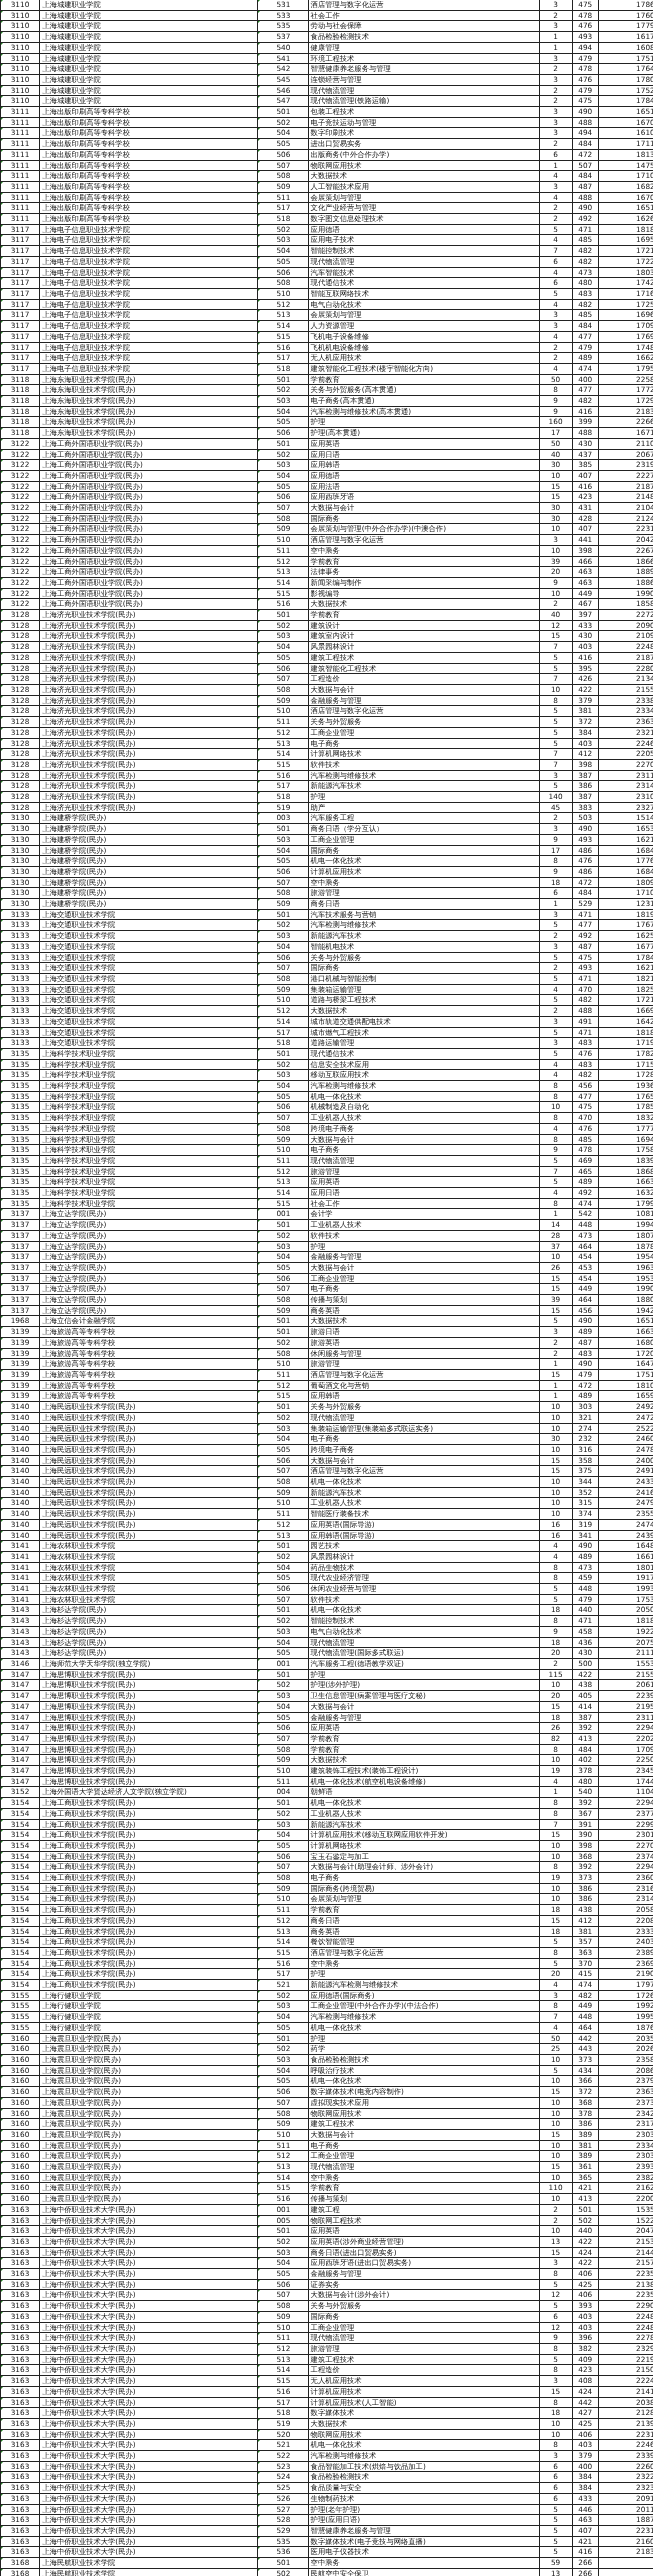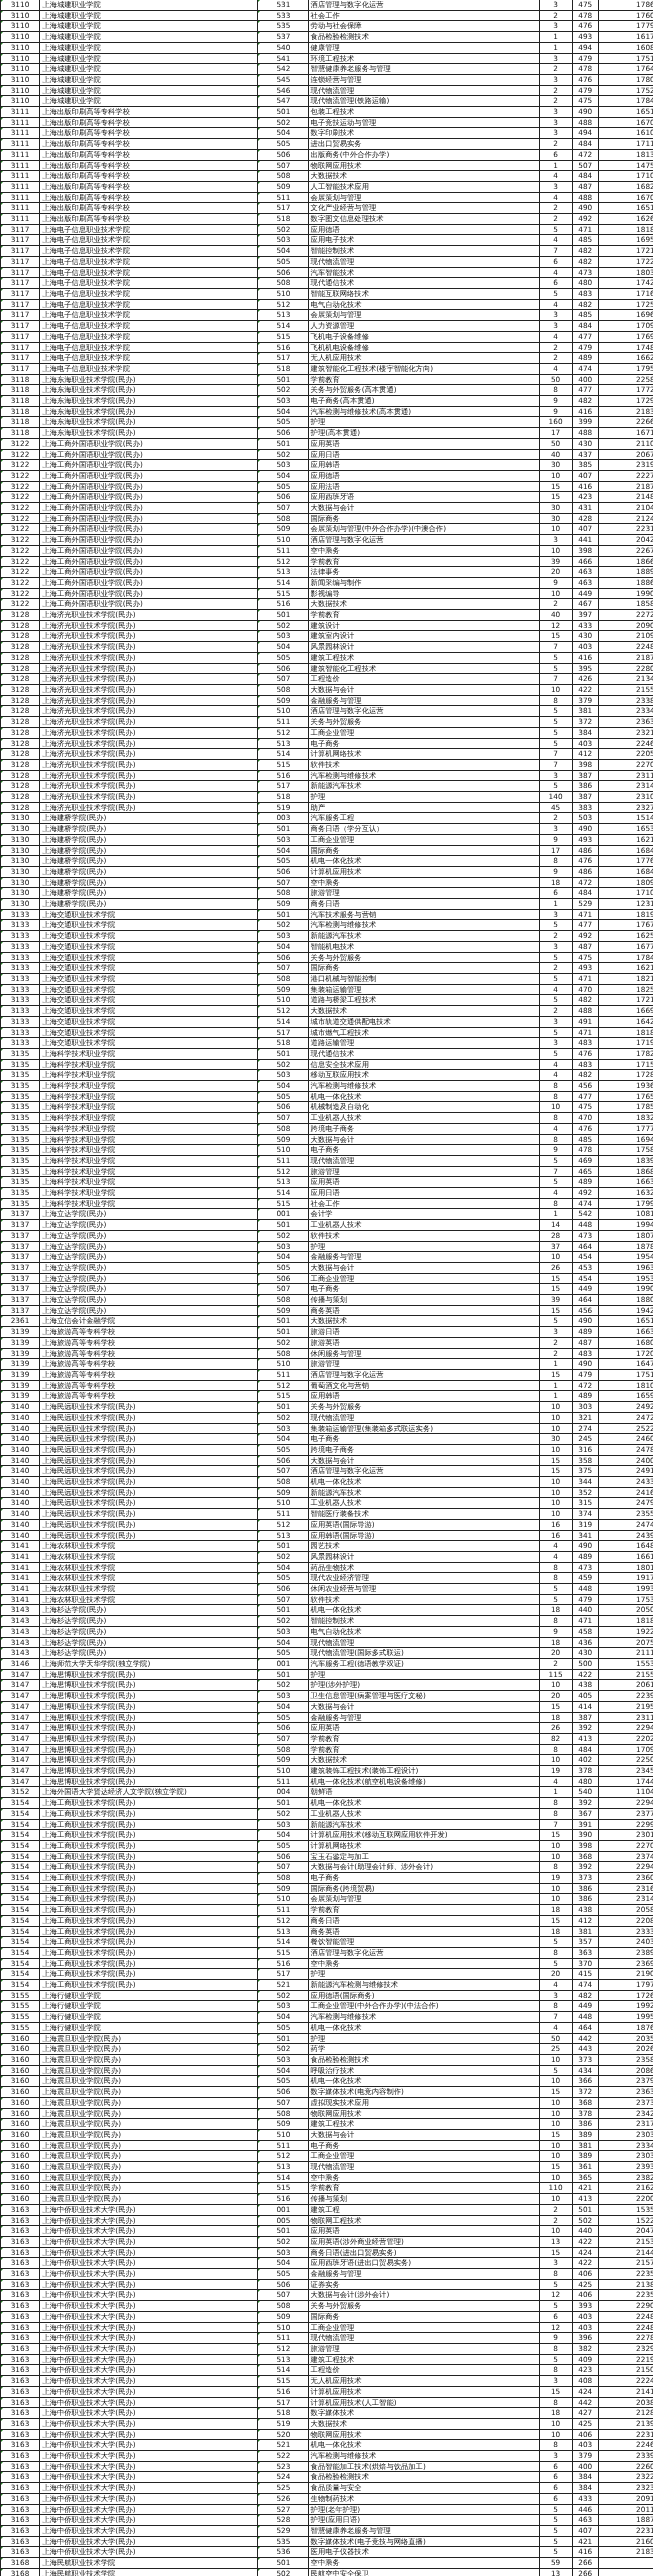--- a/index.html
+++ b/index.html
@@ -1121,21 +1121,21 @@
       <tr>
         <td class="c0">3137</td>
         <td class="c1">上海立达学院(民办)</td>
         <td class="c2">509</td>
         <td class="c3">商务英语</td>
         <td class="c4">15</td>
         <td class="c5">456</td>
         <td class="c6">194241</td>
       </tr>
       <tr>
-        <td class="c0">2361</td>
+        <td class="c0">1968</td>
         <td class="c1">上海立信会计金融学院</td>
         <td class="c2">501</td>
         <td class="c3">大数据技术</td>
         <td class="c4">5</td>
         <td class="c5">490</td>
         <td class="c6">165119</td>
       </tr>
       <tr>
         <td class="c0">3139</td>
         <td class="c1">上海旅游高等专科学校</td>
@@ -1225,21 +1225,21 @@
         <td class="c4">10</td>
         <td class="c5">274</td>
         <td class="c6">252242</td>
       </tr>
       <tr>
         <td class="c0">3140</td>
         <td class="c1">上海民远职业技术学院(民办)</td>
         <td class="c2">504</td>
         <td class="c3">电子商务</td>
         <td class="c4">30</td>
-        <td class="c5">245</td>
+        <td class="c5">232</td>
         <td class="c6">246034</td>
       </tr>
       <tr>
         <td class="c0">3140</td>
         <td class="c1">上海民远职业技术学院(民办)</td>
         <td class="c2">505</td>
         <td class="c3">跨境电子商务</td>
         <td class="c4">10</td>
         <td class="c5">316</td>
         <td class="c6">247843</td>

